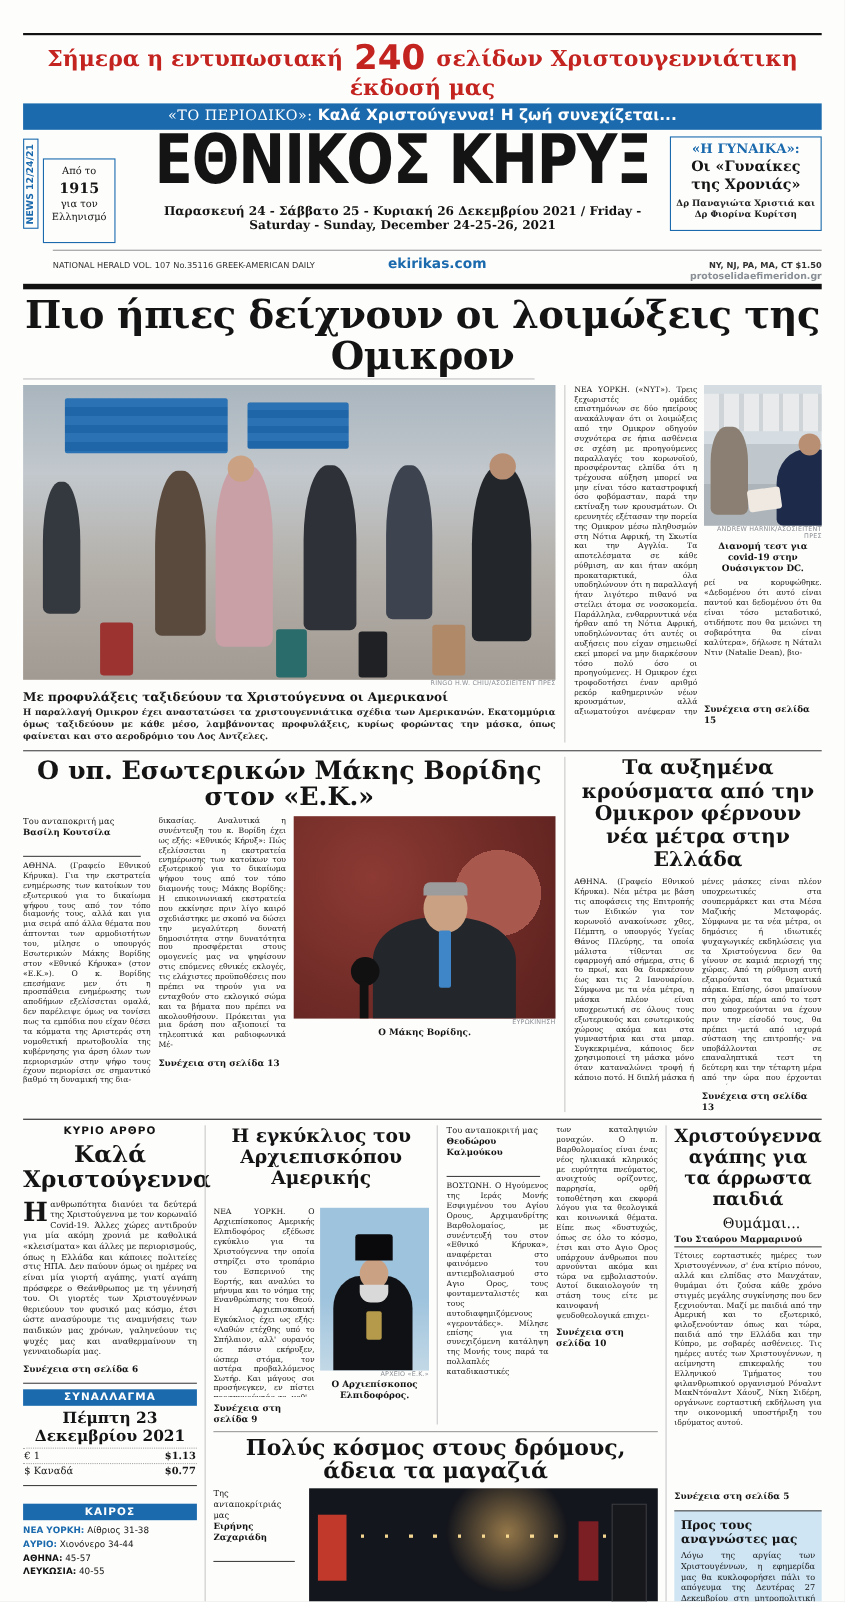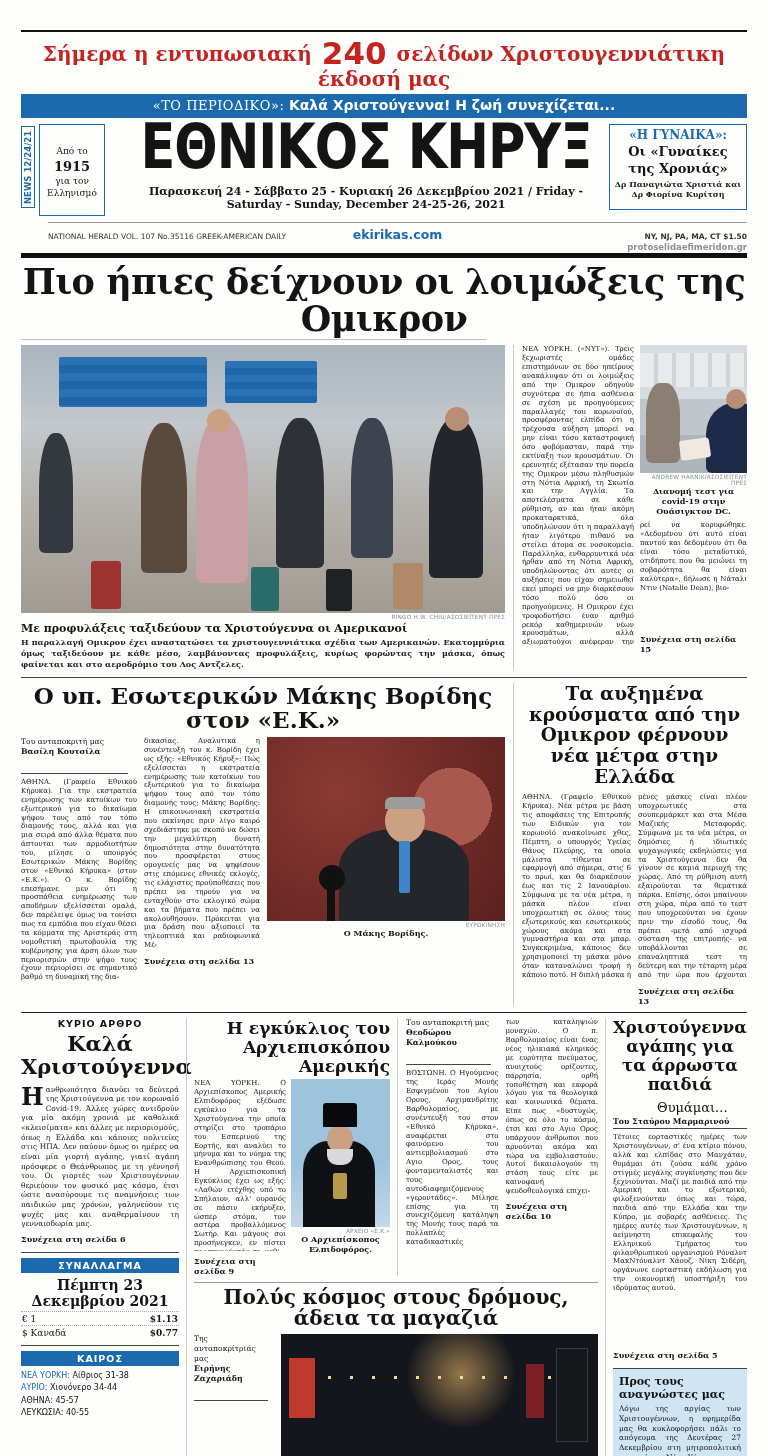--- a/index.html
+++ b/index.html
@@ -12,21 +12,21 @@
   .promo .num{font-size:31px;vertical-align:-3px;padding:0 3px;font-family:"DejaVu Sans",sans-serif;}
   .magbar{margin-top:5px;background:#1a6aad;color:#fff;text-align:center;padding:3px 0 4px;font-size:14.5px;line-height:1.2;}
   .magbar .magname{font-weight:normal;font-size:13px;letter-spacing:.5px;}
   .magbar .magmsg{font-weight:bold;font-family:"DejaVu Sans",sans-serif;font-size:14px;}
   
   .masthead{display:flex;align-items:stretch;margin-top:6px;}
   .mh-left{display:flex;gap:4px;width:102px;}
   .news-box{border:1px solid #1a6aad;color:#1a6aad;font-family:"DejaVu Sans",sans-serif;
             font-weight:bold;font-size:8.5px;writing-mode:vertical-rl;transform:rotate(180deg);
             text-align:center;padding:2px 1px;height:76px;margin-top:2px;}
-  .since-box{border:1.5px solid #1a6aad;text-align:center;font-size:9px;padding:20px 4px 0;height:70px;width:56px;margin-top:0;line-height:1.35;}
+  .since-box{border:1.5px solid #1a6aad;text-align:center;font-size:9px;padding:5px 4px 0;height:70px;width:56px;margin-top:20px;line-height:1.35;}
   .since-box .yr{font-weight:bold;font-size:13px;}
   .mh-center{flex:1;text-align:center;padding:0 4px;}
   .mh-title{font-family:"DejaVu Sans","Liberation Sans",sans-serif;font-weight:bold;font-size:51px;
             line-height:.95;letter-spacing:-1px;transform:scaleY(1.22);transform-origin:50% 60%;white-space:nowrap;}
   .mh-date{font-weight:bold;font-size:11px;margin-top:12px;}
   .mh-right{width:138px;border:1.5px solid #1a6aad;text-align:center;padding:3px 3px;height:86px;box-sizing:border-box;}
   .wb-title{color:#1a6aad;font-weight:bold;font-size:12px;}
   .wb-l1{font-weight:bold;font-size:13px;margin-top:2px;line-height:1.25;}
   .wb-l2{font-weight:bold;font-size:8px;margin-top:2px;line-height:1.3;color:#222;}
   
@@ -98,28 +98,28 @@
   .kicker{font-family:"DejaVu Sans",sans-serif;font-weight:bold;font-size:9.5px;text-align:center;letter-spacing:1px;}
   .ed-title{font-size:21px;font-weight:bold;text-align:center;line-height:1.1;margin:3px 0 6px;}
   .ed-body{font-size:7.4px;line-height:1.3;text-align:justify;}
   .dropcap{float:left;font-size:24px;line-height:.8;font-weight:bold;padding:2px 2px 0 0;}
   .boxhead{background:#1a6aad;color:#fff;font-family:"DejaVu Sans",sans-serif;font-weight:bold;
            font-size:9.5px;text-align:center;padding:2px 0;letter-spacing:1px;}
   .forex{border-top:1px solid #444;margin-top:8px;padding-top:5px;}
   .fx-date{font-weight:bold;font-size:14px;text-align:center;margin:4px 0 2px;}
   .fx-row{display:flex;justify-content:space-between;font-size:9px;border-top:1px dotted #aaa;padding:2px 1px 1px;}
   .fx-row .v{font-weight:bold;}
-  .weather{border-top:1px solid #444;margin-top:6px;padding-top:5px;}
+  .weather{border-top:1px solid #444;margin-top:6px;padding-top:16px;}
   .wx-rows{font-family:"DejaVu Sans",sans-serif;font-size:8px;margin-top:4px;line-height:1.55;}
-  .wx-rows .lbl{font-weight:normal;}
+  .wx-rows .lbl{font-weight:bold;}
   .wx-rows .r0 .lbl,.wx-rows .r1 .lbl{color:#1a6aad;}
   .mid-top{display:flex;}
   .ency{width:196px;padding-right:7px;}
   .esph{flex:1;border-left:1px solid #c9c9c9;padding-left:8px;}
-  .sm-head{font-size:17px;font-weight:bold;text-align:right;line-height:1.1;margin:1px 0 4px;}
+  .sm-head{font-size:17px;font-weight:bold;text-align:center;line-height:1.1;margin:1px 0 18px;}
   .ency-flex{display:flex;gap:5px;}
   .ency-c1{width:92px;}
   .ency-c1 .txt{height:172px;}
   .elpi-photo{height:148px;background:linear-gradient(180deg,#9ec3dd 0 55%,#c2d8e6);}
   .esph-cols{display:flex;gap:7px;}
   .esph-cols>div{flex:1;}
   .esph-cols .txt{height:178px;}
   .streets{border-top:1px solid #999;margin-top:6px;padding-top:3px;}
   .st-head{font-size:20px;font-weight:bold;text-align:center;line-height:1.05;margin:1px 0 5px;}
   .st-flex{display:flex;gap:7px;}

